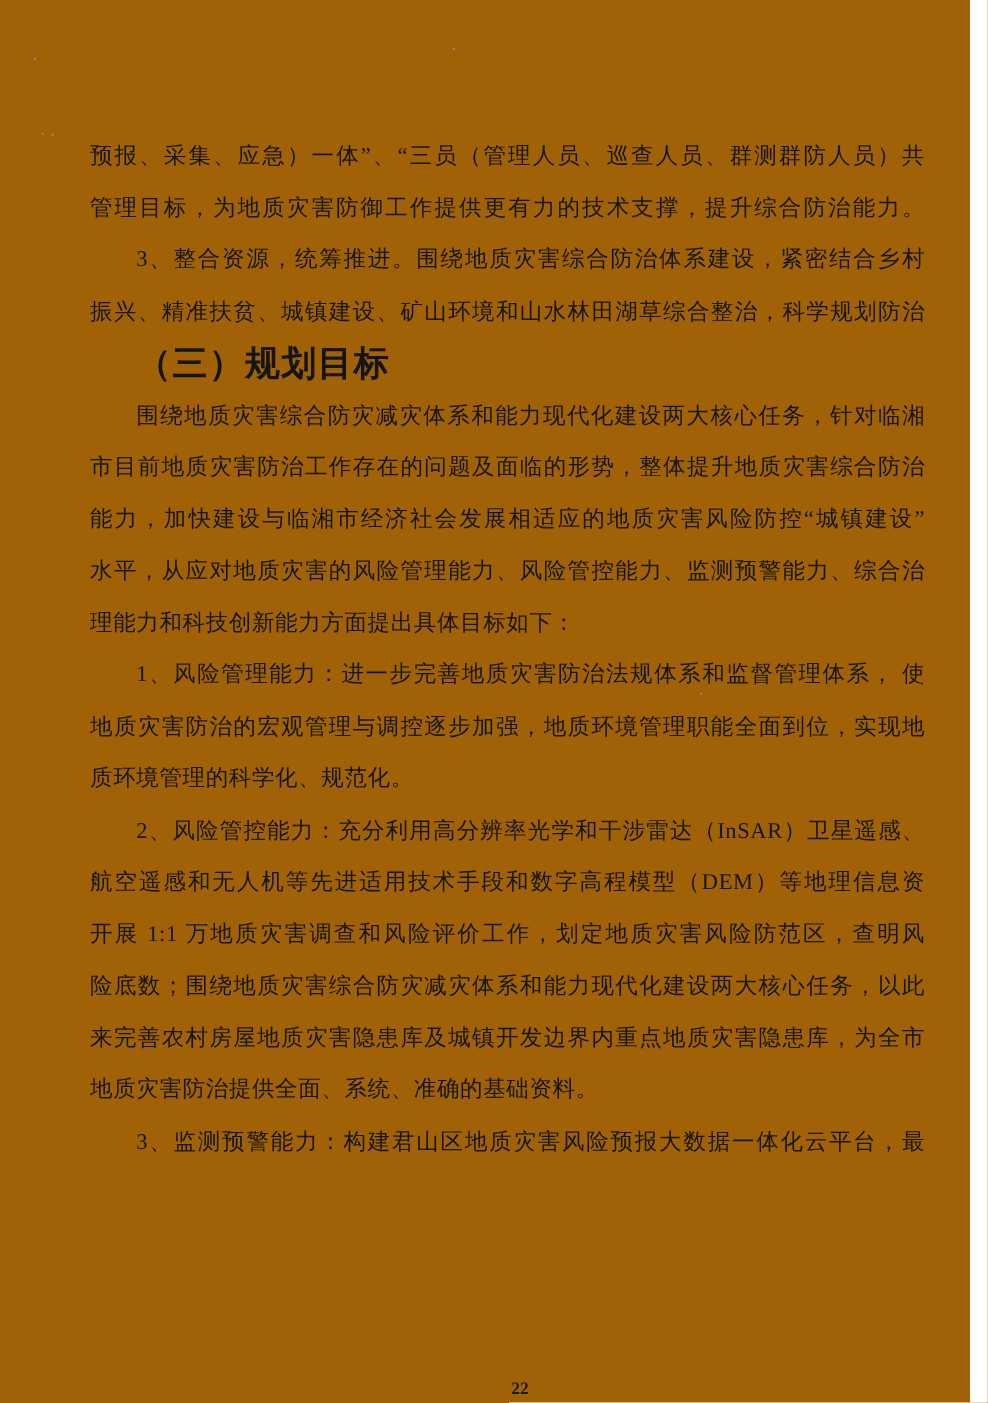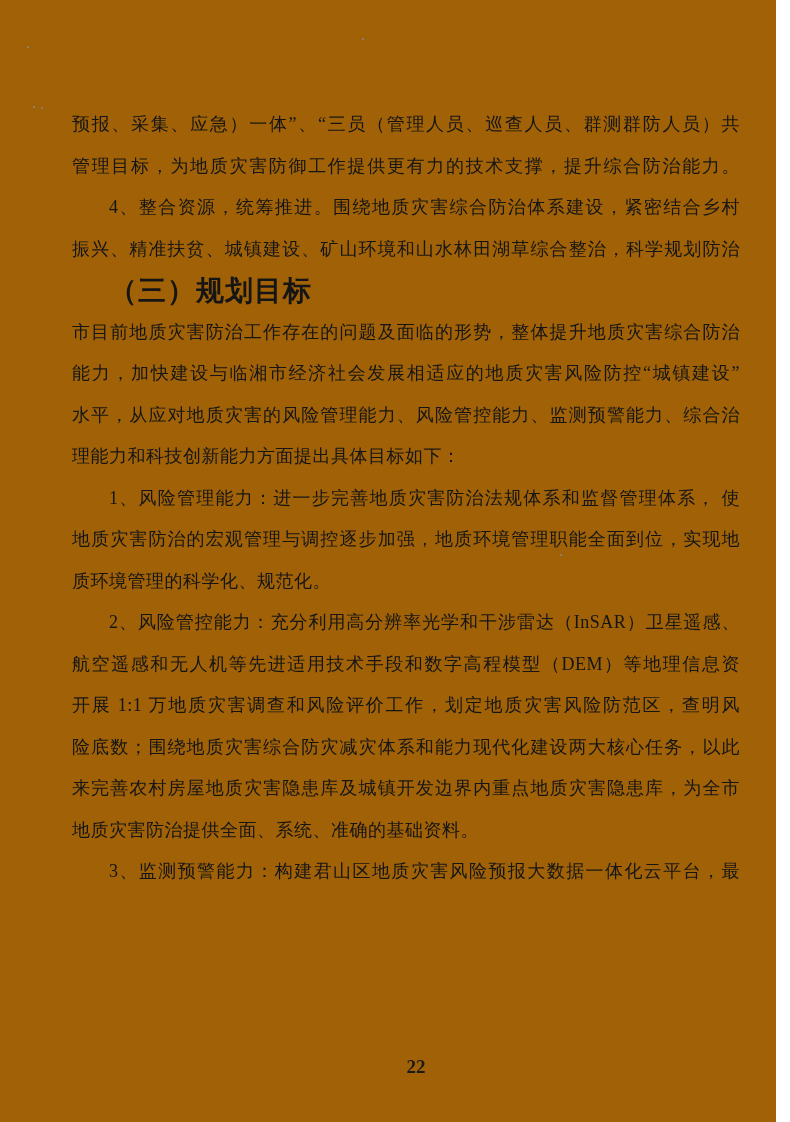--- a/index.html
+++ b/index.html
@@ -41,26 +41,26 @@
     text-indent: 37px;
   }
   .line.heading {
     font-family: "Liberation Sans", sans-serif;
     font-weight: bold;
     font-size: 28px;
     letter-spacing: 1px;
   }
   .page-number {
     position: absolute;
-    top: 1056px;
+    top: 1104px;
     left: 416px;
     transform: translateX(-50%);
     font-family: "Liberation Serif", serif;
     font-weight: bold;
-    font-size: 19px;
+    font-size: 14px;
     color: #1a1a1a;
   }
   .speck {
     position: absolute;
     background: #8a8a8a;
     border-radius: 50%;
   }
   .speck-1 { left: 27px;  top: 46px;  width: 2px; height: 2px; }
   .speck-2 { left: 362px; top: 38px;  width: 2px; height: 2px; }
   .speck-3 { left: 33px;  top: 106px; width: 2px; height: 2px; }
@@ -74,23 +74,24 @@
 
   <span class="speck speck-1"></span>
   <span class="speck speck-2"></span>
   <span class="speck speck-3"></span>
   <span class="speck speck-4"></span>
   <span class="speck speck-5"></span>
 
   <main class="text-block">
     <p class="line full">预报、采集、应急）一体”、“三员（管理人员、巡查人员、群测群防人员）共</p>
     <p class="line full">管理目标，为地质灾害防御工作提供更有力的技术支撑，提升综合防治能力。</p>
-    <p class="line full indent">4、整合资源，统筹推进。围绕地质灾害综合防治体系建设，紧密结合乡村</p>
+    <p class="line full indent">3、整合资源，统筹推进。围绕地质灾害综合防治体系建设，紧密结合乡村</p>
     <p class="line full">振兴、精准扶贫、城镇建设、矿山环境和山水林田湖草综合整治，科学规划防治</p>
     <p class="line heading indent">（三）规划目标</p>
+    <p class="line full indent">围绕地质灾害综合防灾减灾体系和能力现代化建设两大核心任务，针对临湘</p>
     <p class="line full">市目前地质灾害防治工作存在的问题及面临的形势，整体提升地质灾害综合防治</p>
     <p class="line full">能力，加快建设与临湘市经济社会发展相适应的地质灾害风险防控“城镇建设”</p>
     <p class="line full">水平，从应对地质灾害的风险管理能力、风险管控能力、监测预警能力、综合治</p>
     <p class="line">理能力和科技创新能力方面提出具体目标如下：</p>
     <p class="line full indent">1、风险管理能力：进一步完善地质灾害防治法规体系和监督管理体系， 使</p>
     <p class="line full">地质灾害防治的宏观管理与调控逐步加强，地质环境管理职能全面到位，实现地</p>
     <p class="line">质环境管理的科学化、规范化。</p>
     <p class="line full indent">2、风险管控能力：充分利用高分辨率光学和干涉雷达（InSAR）卫星遥感、</p>
     <p class="line full">航空遥感和无人机等先进适用技术手段和数字高程模型（DEM）等地理信息资源，</p>
     <p class="line full">开展 1:1 万地质灾害调查和风险评价工作，划定地质灾害风险防范区，查明风</p>

